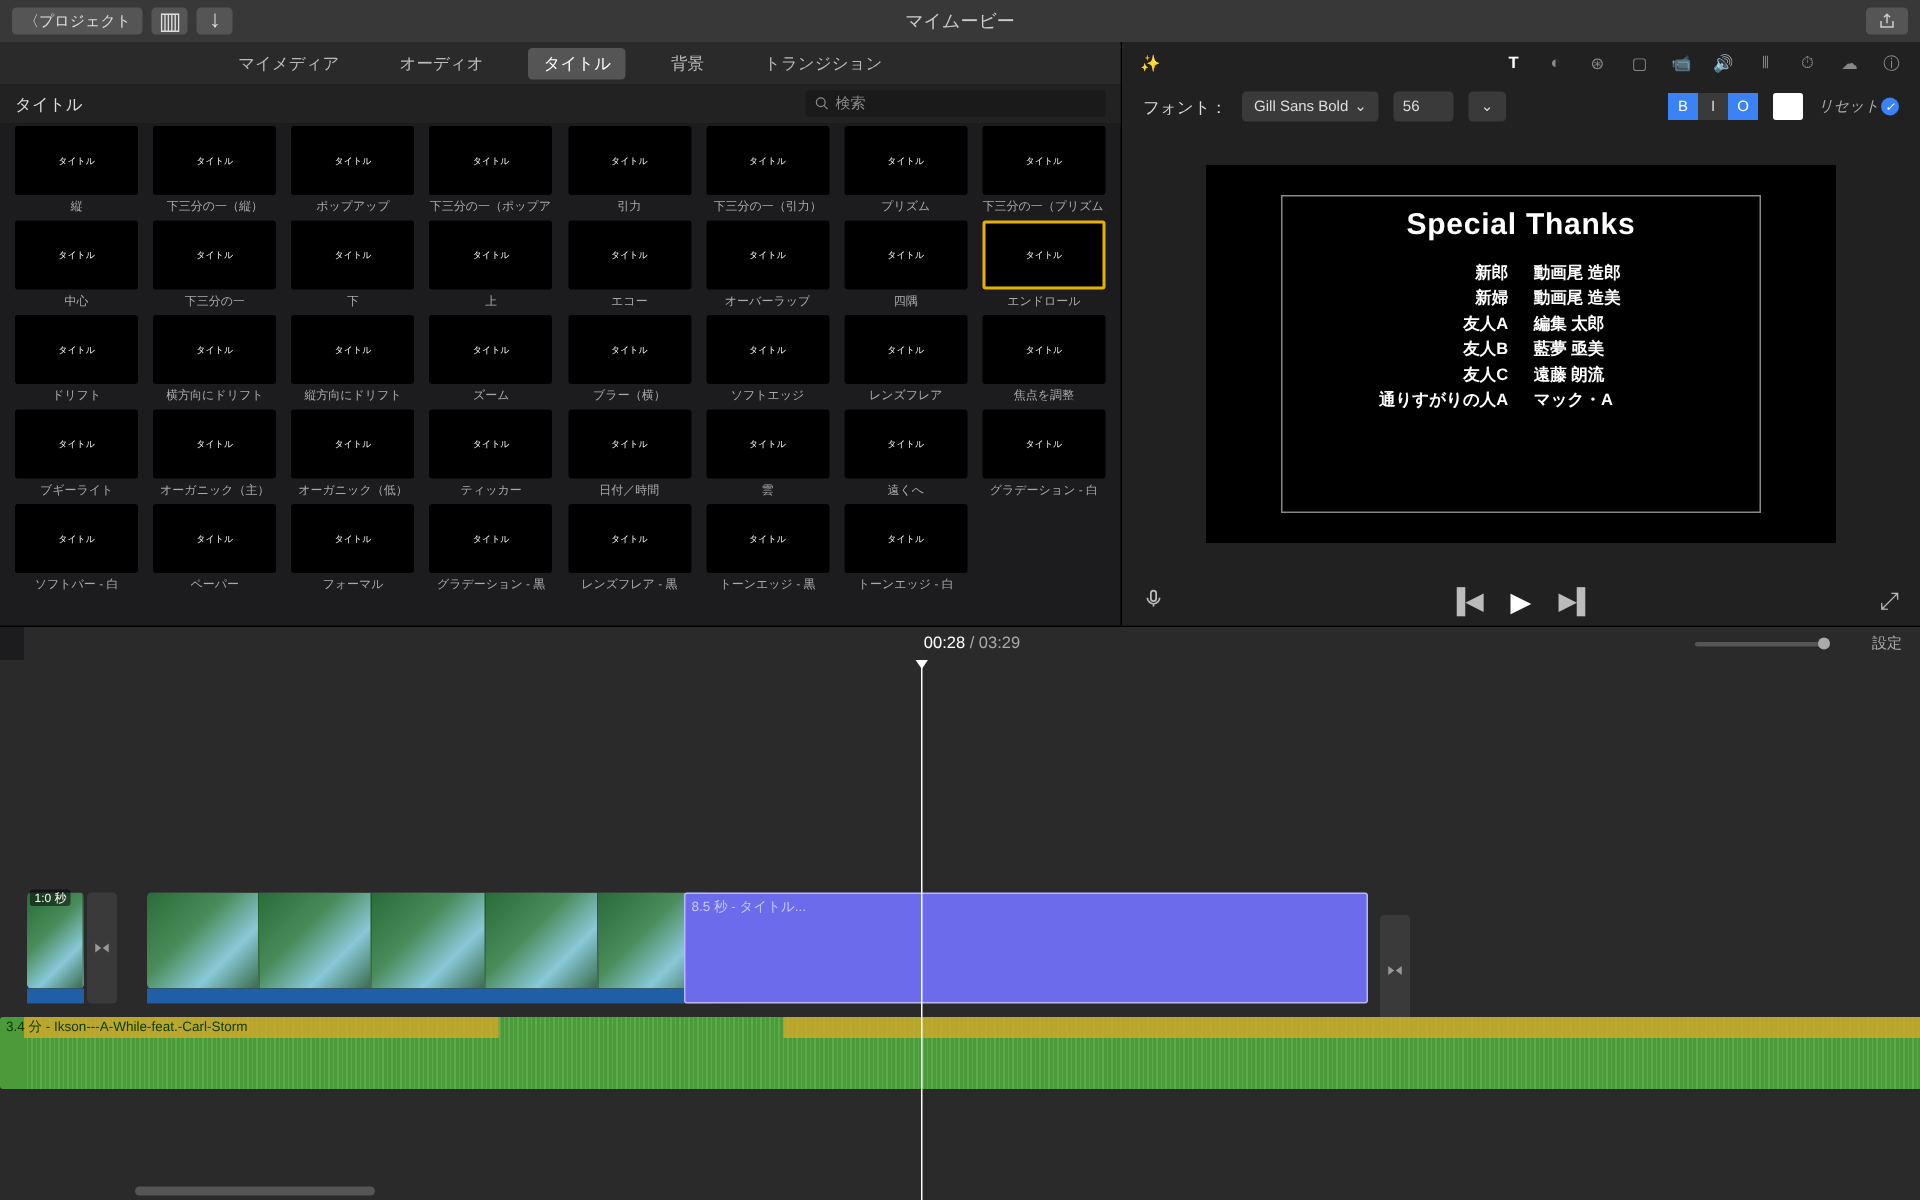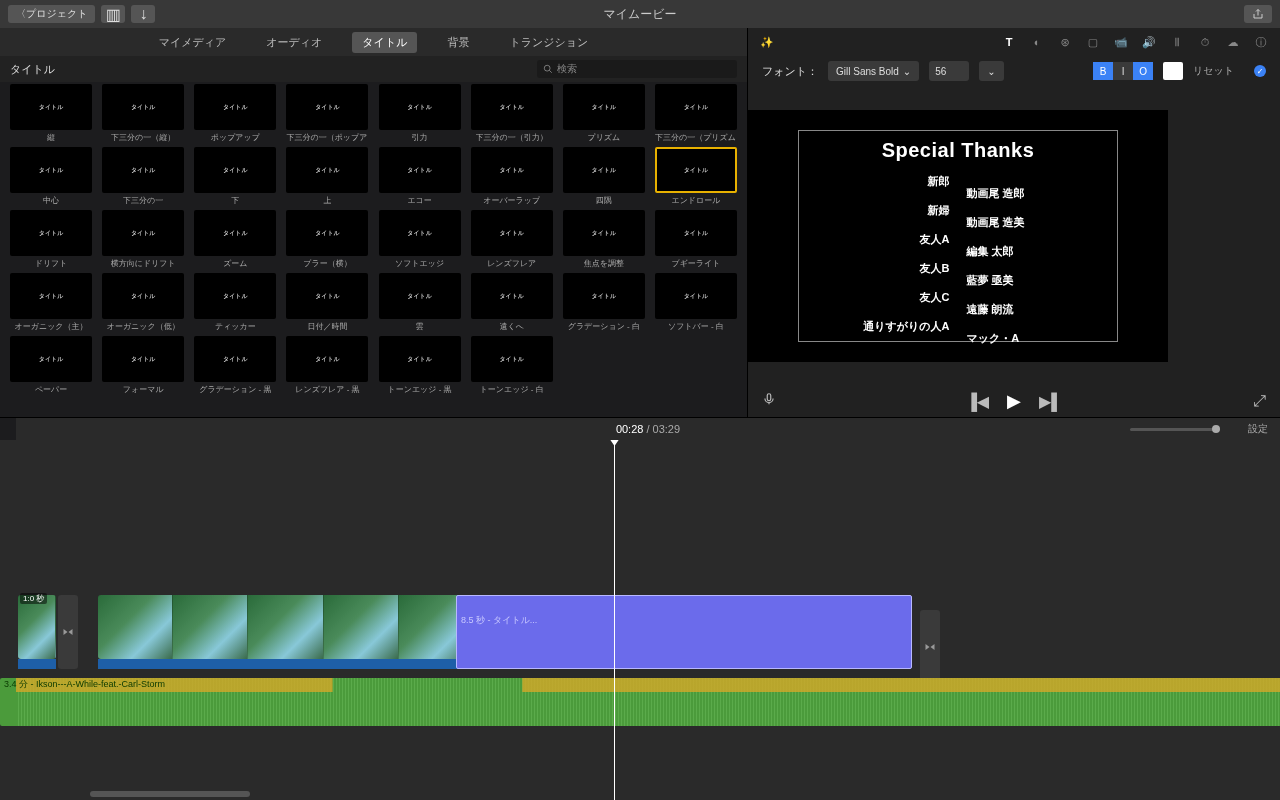--- a/index.html
+++ b/index.html
@@ -32,30 +32,30 @@
 .vt-spacer { flex: 1; }
 .vt-icon { width: 14px; height: 14px; display:flex; align-items:center; justify-content:center; color:#888; }
 .vt-icon.active { color:#fff; }
 .text-props { height: 30px; display: flex; align-items: center; padding: 0 14px; gap: 10px; font-size: 11px; }
 .select-like { height: 20px; background: #3a3a3a; border-radius: 3px; padding: 0 8px; display:flex; align-items:center; font-size:10px; gap:4px; min-width: 90px; justify-content:space-between; }
 .num-field { width: 40px; height: 20px; background: #3a3a3a; border-radius: 3px; padding: 0 6px; display:flex; align-items:center; font-size:10px; }
 .biuo { display: flex; gap: 0; }
 .biuo span { width: 20px; height: 18px; display:flex; align-items:center; justify-content:center; font-size:10px; background:#3a3a3a; }
 .biuo span.on { background:#3b82f6; color:#fff; }
 .swatch { width: 20px; height: 18px; background: #fff; border-radius: 2px; }
-.reset { color:#aaa; font-size:10px; display:flex; align-items:center; gap:20px; }
+.reset { color:#aaa; font-size:10px; display:flex; align-items:center; gap:1px;font-style:italic; }
 .reset-dot { width:12px; height:12px; border-radius:50%; background:#3b82f6; display:flex; align-items:center; justify-content:center; color:#fff; font-size:8px; }
 
-.canvas-wrap { flex: 1; display: flex; align-items: center; }
+.canvas-wrap { flex: 1; display: flex; align-items: center; justify-content: center; }
 .canvas { width: 420px; height: 252px; background: #000; position: relative; padding-top: 10px; }
 .credits-box { position: absolute; top: 20px; left: 50px; right: 50px; bottom: 20px; border: 1px solid #888; display:flex; flex-direction:column; align-items:center; padding-top:8px; }
 .credit-title { font-size: 20px; font-weight: 800; color:#fff; margin-bottom: 10px; letter-spacing:0.5px; }
 .credit-row { display:flex; gap: 17px; font-size: 11px; color:#fff; margin: 2px 0; font-weight:600; }
 .credit-row .r { width: 90px; text-align:right; }
-.credit-row .n { width: 90px; text-align:left;margin-top:12px; }
+.credit-row .n { width: 90px; text-align:left; }
 
 .viewer-controls { height: 32px; display:flex; align-items:center; justify-content:center; gap:18px; position:relative; }
 .vc-left { position:absolute; left:14px; }
 .vc-right { position:absolute; right:14px; }
 .vc-icon { color:#bbb; }
 
 .time-header { height: 22px; background: #2a2a2a; display:flex; align-items:center; justify-content:center; font-size:11px; color:#aaa; position:relative;margin-left:16px; }
 .time-header .cur { color:#fff; }
 .zoom { position:absolute; right:60px; width:90px; height:3px; background:#555; border-radius:2px; }
 .zoom::after { content:""; position:absolute; right:0; top:-3px; width:8px; height:8px; background:#aaa; border-radius:50%; }
@@ -68,21 +68,21 @@
 .track-video { position:absolute; top:155px; left:0; height:74px; display:flex; }
 .clip-vid { height:74px; position:relative;margin-left:18px; }
 .clip-strip { height:64px; display:flex; overflow:hidden; border-radius:3px; }
 .clip-strip .f { flex:1; background:linear-gradient(135deg,#2a6b3a 0%,#4a8b5a 40%,#88c8d8 70%,#3a6b4a 100%); border-right:1px solid rgba(0,0,0,0.2); }
 .clip-audio-mini { height:10px; background:#1e5fa8; }
 .clip-tag { position:absolute; top:-2px; left:2px; background:rgba(0,0,0,0.5); font-size:8px; padding:0 3px; color:#fff; border-radius:2px; }
 .trans-handle { width:20px; height:74px; display:flex; align-items:center; justify-content:center; background:#3a3a3a; border-radius:3px; margin:0 2px; }
 .trans-handle svg { width:12px; height:12px; color:#999; }
 
 .title-clip { position:absolute; top:155px; left:456px; width:456px; height:74px; background:#6b6beb; border:1px solid #b8b8ff; border-radius:2px; }
-.title-clip .lbl { font-size:9px; color:#c8c8ff; padding:18px 4px; }
+.title-clip .lbl { font-size:9px; color:#c8c8ff; padding:2px 4px; }
 
 .track-audio { position:absolute; top:238px; left:0; right:0; height:48px; background:#4b9b3b; border-radius:2px;padding-left:16px; }
 .track-audio .wave { height:100%; background: repeating-linear-gradient(90deg, #4b9b3b 0 2px, #5bab4b 2px 3px); position:relative; }
 .track-audio .wave::before { content:""; position:absolute; top:0; left:0; right:0; height:14px; background:linear-gradient(90deg, #d4a828 0%, #d4a828 25%, transparent 25.1%, transparent 40%, #d4a828 40.1%, #d4a828 100%); opacity:0.8; }
 .track-audio .albl { position:absolute; top:0; left:4px; font-size:9px; color:#0a3a00; }
 
 .scrollbar { position:absolute; bottom:3px; left:90px; width:160px; height:6px; background:#555; border-radius:3px; }
 </style>
 </head>
 <body>
@@ -224,20 +224,26 @@
             <div class="thumb">
               <span class="tt">タイトル</span>
             </div>
             <div class="tlabel">ドリフト</div>
           </div>
           <div class="title-cell">
             <div class="thumb">
               <span class="tt">タイトル</span>
             </div>
             <div class="tlabel">横方向にドリフト</div>
+          </div>
+          <div class="title-cell">
+            <div class="thumb">
+              <span class="tt">タイトル</span>
+            </div>
+            <div class="tlabel">縦方向にドリフト</div>
           </div>
           <div class="title-cell">
             <div class="thumb">
               <span class="tt">タイトル</span>
             </div>
             <div class="tlabel">ズーム</div>
           </div>
           <div class="title-cell">
             <div class="thumb">
               <span class="tt">タイトル</span>

